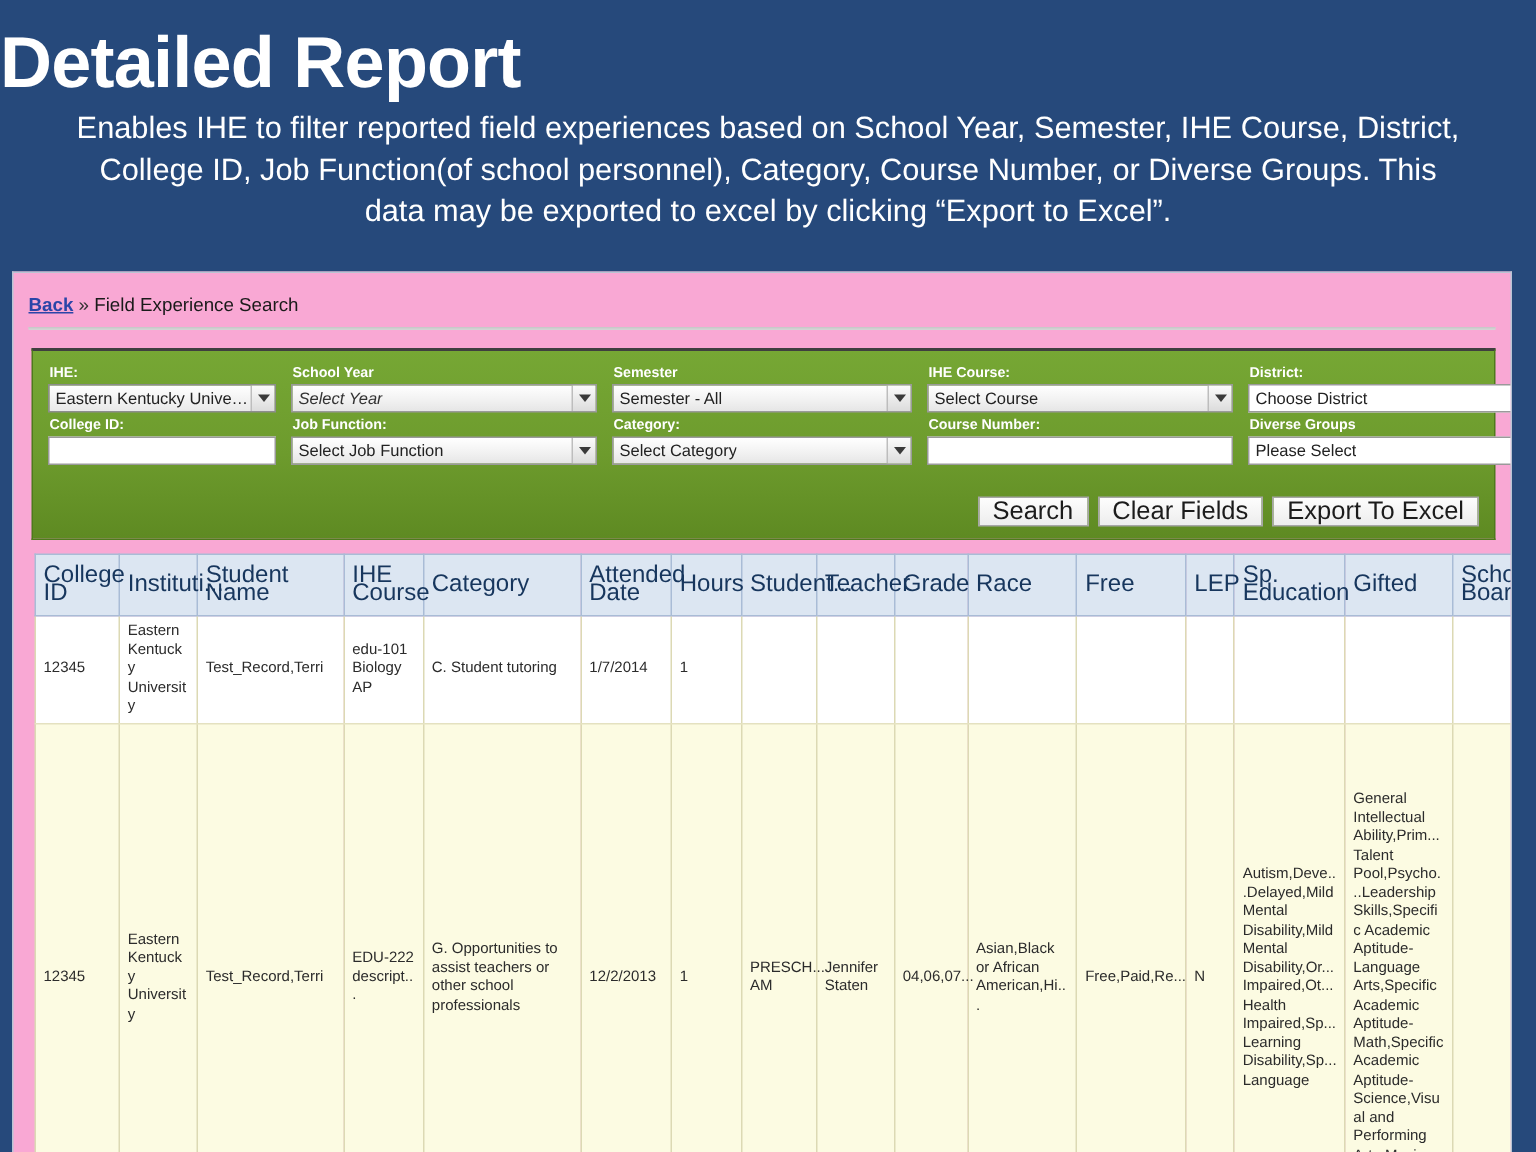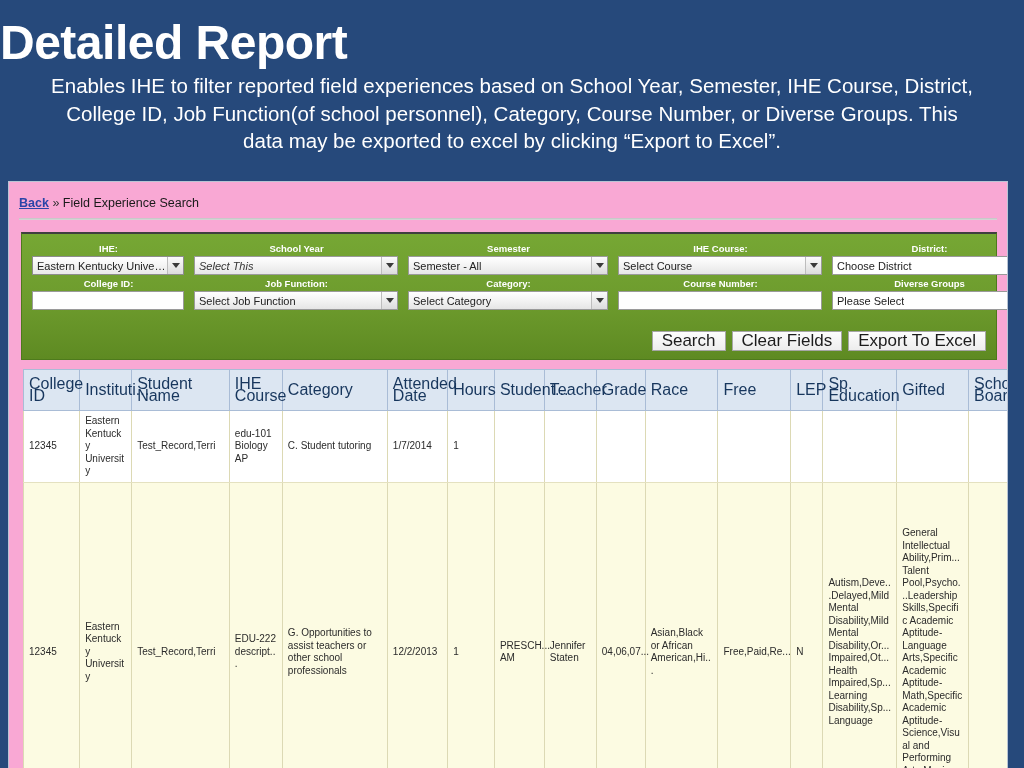--- a/index.html
+++ b/index.html
@@ -73,21 +73,20 @@
     background: linear-gradient(180deg,#76a734 0%, #6d9b2d 55%, #5e8a22 100%);
     border: 1px solid #4e7a1c;
     border-top: 2px solid #3f3f3f;
     padding: 8px 10px 6px 10px;
   }
   .fgrid {
     display: grid;
     grid-template-columns: 152px 204px 200px 204px 194px;
     column-gap: 10px;
     row-gap: 0px;
-    text-align: center;
   }
   .fld { margin-bottom: 2px; }
   .flabel {
     color: #ffffff;
     font-size: 9.5px;
     font-weight: bold;
     line-height: 14px;
     padding-left: 1px;
     white-space: nowrap;
   }
@@ -216,21 +215,21 @@
           <span class="val">Eastern Kentucky University</span>
           <span class="caret">
               <i></i>
             </span>
         </div>
       </div>
 
       <div class="fld">
         <div class="flabel">School Year</div>
         <div class="fselect">
-          <span class="val italic">Select This</span>
+          <span class="val italic">Select Year</span>
           <span class="caret">
               <i></i>
             </span>
         </div>
       </div>
 
       <div class="fld">
         <div class="flabel">Semester</div>
         <div class="fselect">
           <span class="val">Semester - All</span>

